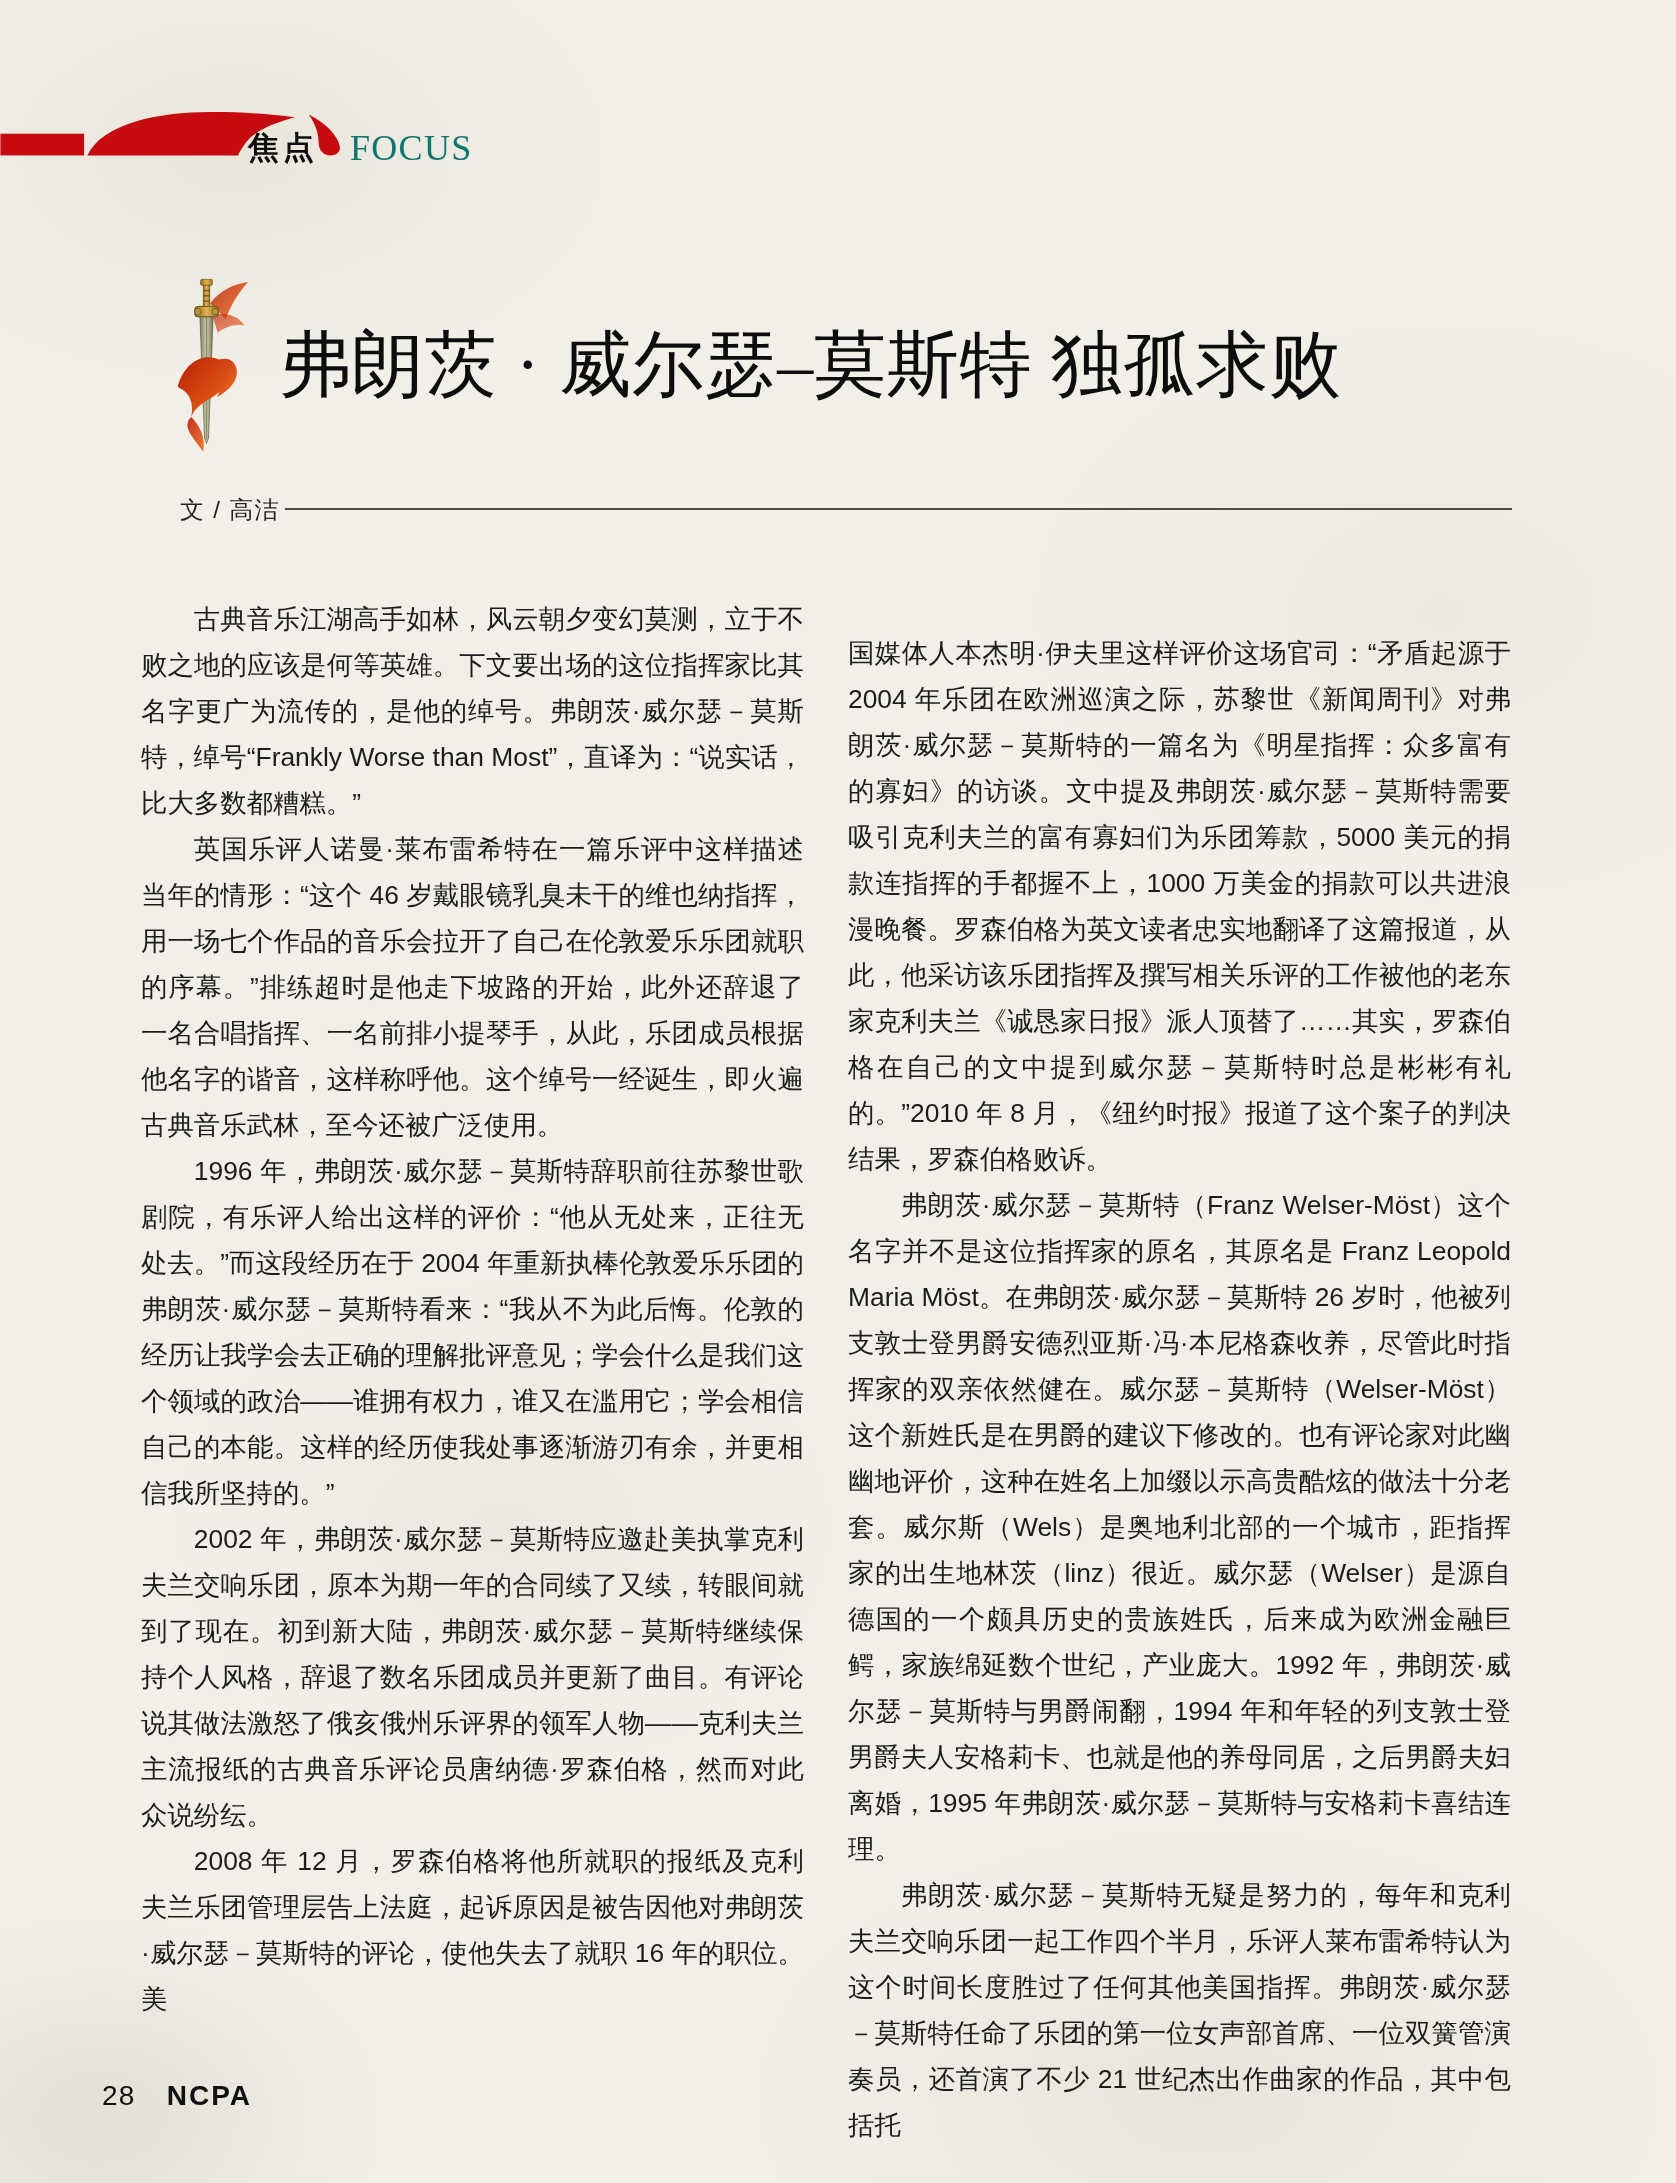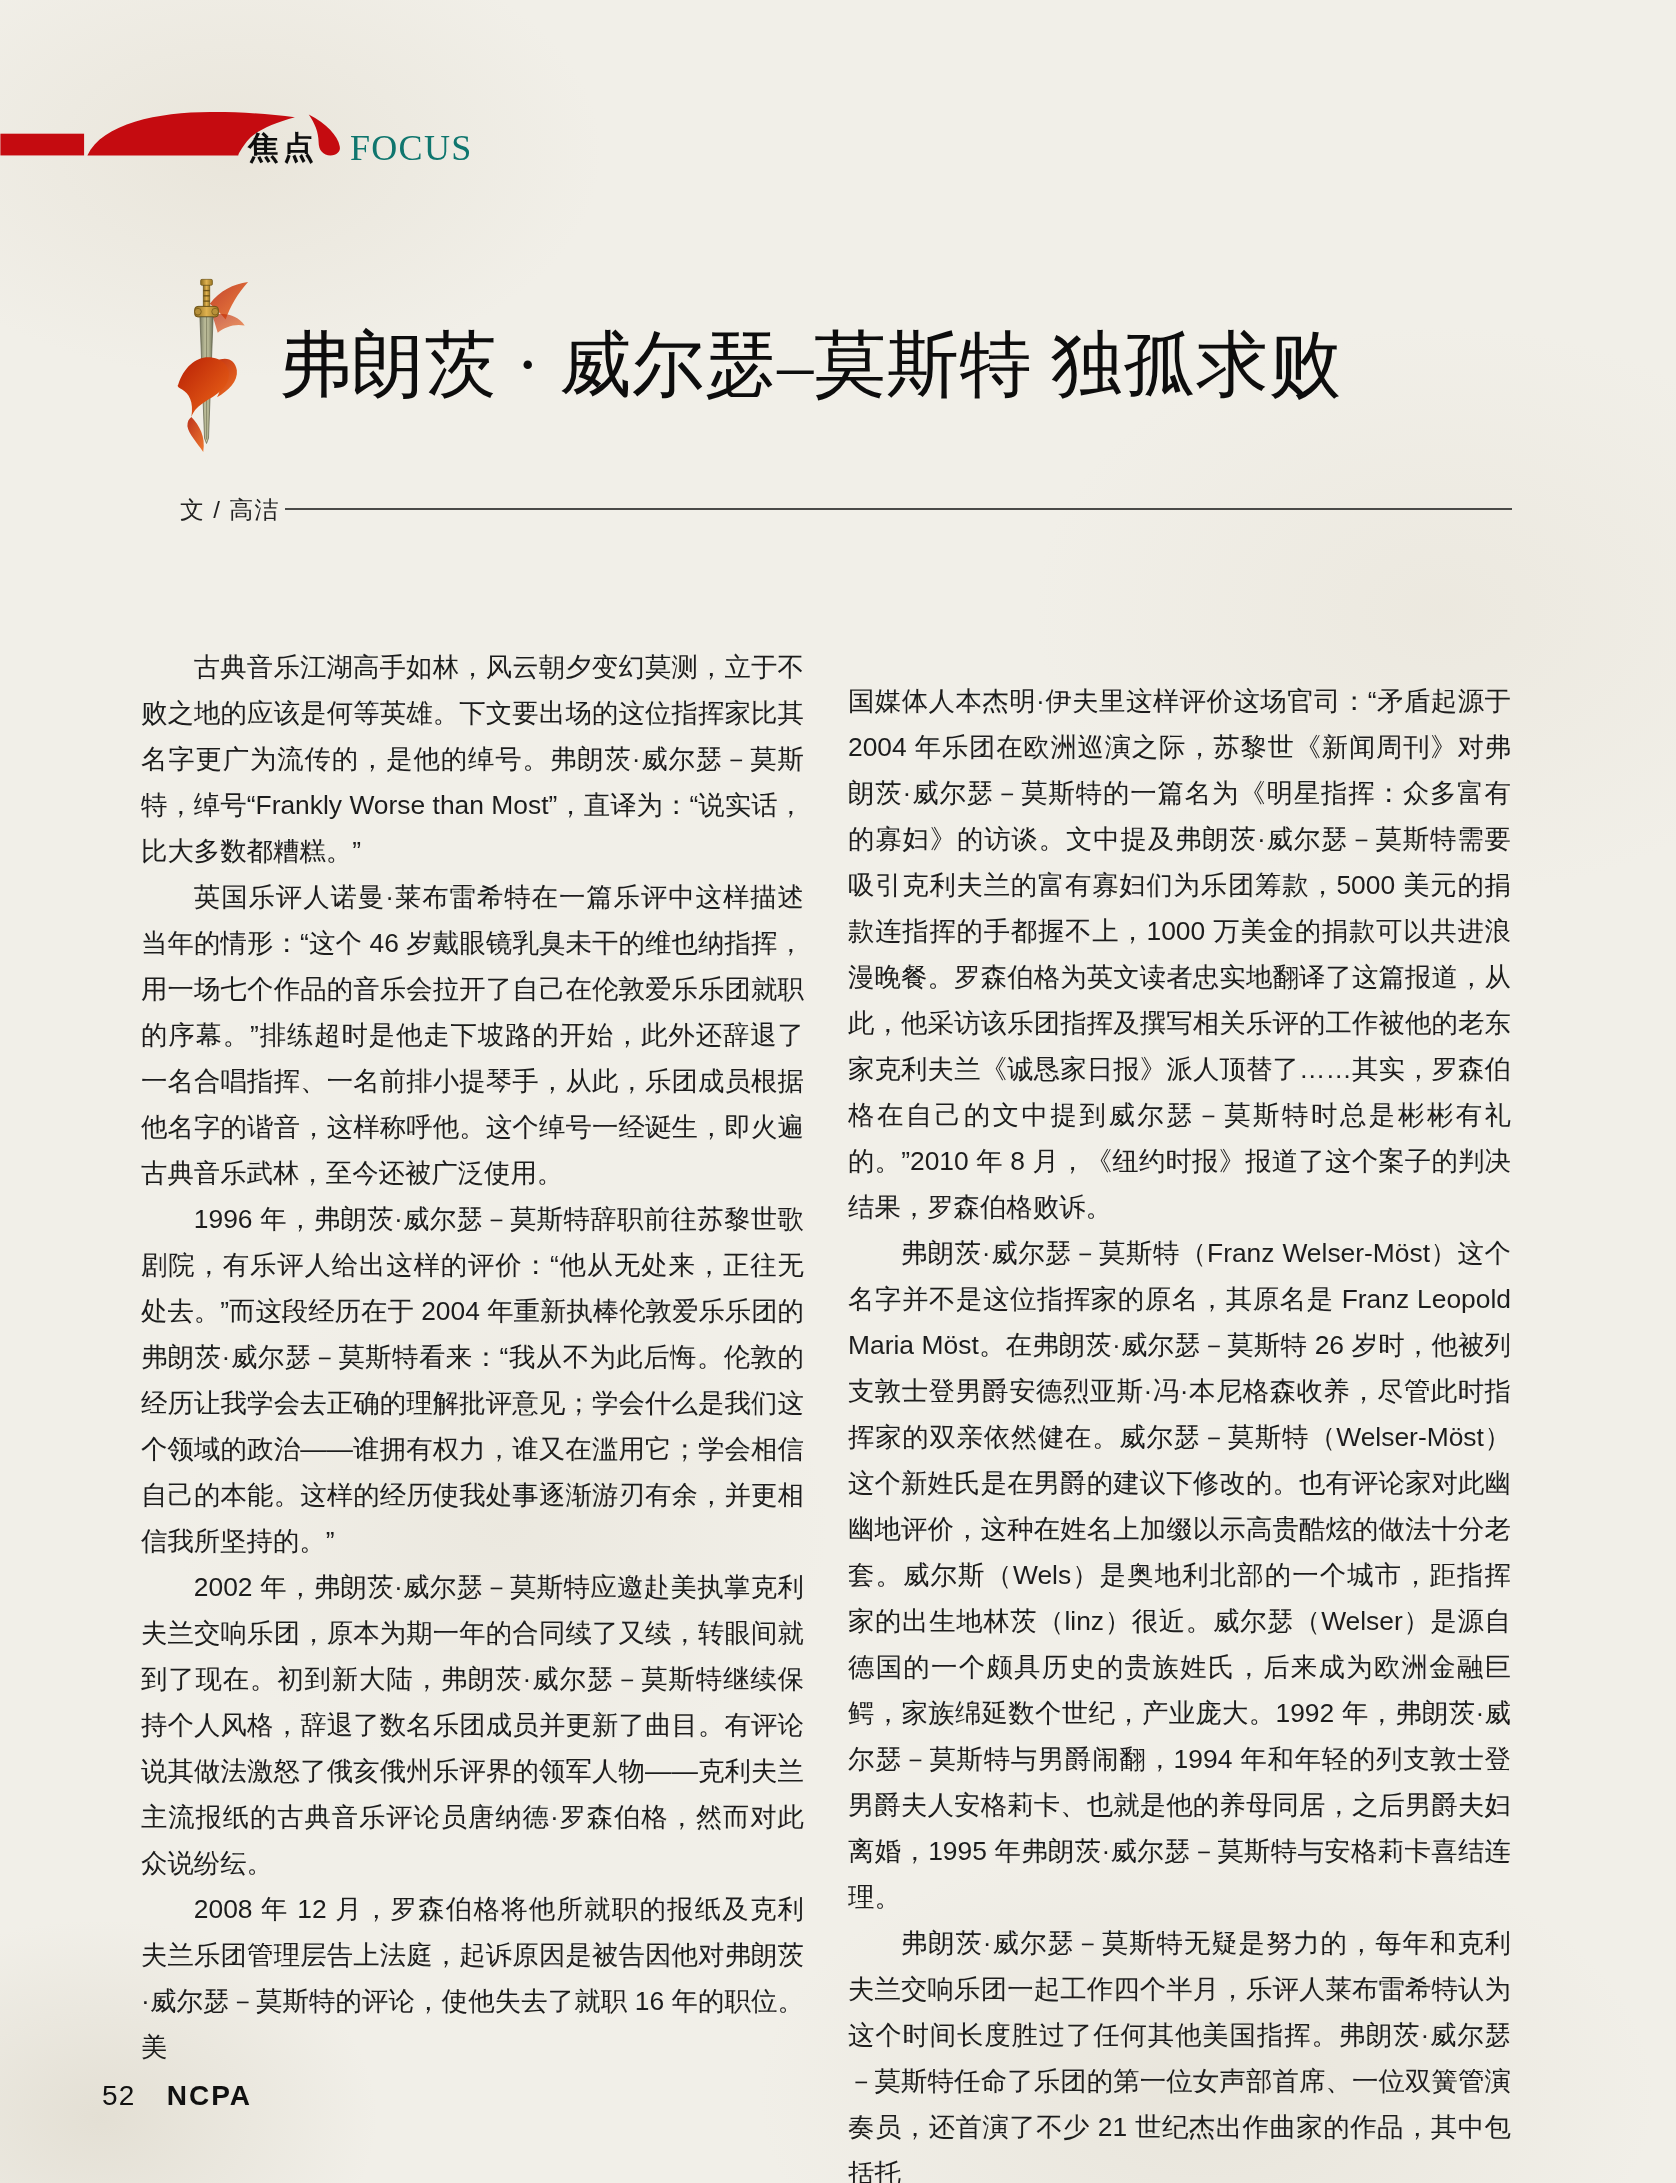--- a/index.html
+++ b/index.html
@@ -22,21 +22,21 @@
     font-family:"Liberation Sans","DejaVu Sans",sans-serif;}
   #section-en{left:350px;top:127px;font-size:36px;letter-spacing:1.3px;color:#0f766e;
     font-family:"Liberation Serif","DejaVu Serif",serif;}
   
   #sword{left:165px;top:276px;width:87px;height:186px;}
   #page-title{left:239px;top:312px;width:1235px;font-size:72px;line-height:106px;white-space:nowrap;
     font-family:"Liberation Serif","DejaVu Serif",serif;font-weight:500;color:#0d0d0d;letter-spacing:0.7px;margin-left:40px;}
   #byline{left:180px;top:494px;font-size:24px;color:#222;letter-spacing:1.3px;}
   #byline-rule{left:285px;top:508px;width:1227px;height:2px;background:#4a4a48;}
   
-  .col{width:663px;text-align:justify;font-size:26.4px;line-height:46px;color:#1c1c1c;margin-top:48px;}
+  .col{width:663px;text-align:justify;font-size:26.4px;line-height:46px;color:#1c1c1c;}
   #col-left{left:141px;top:596px;}
   #col-right{left:848px;top:630px;}
   .col p{margin:0;text-indent:2em;}
   .col p.no-indent{text-indent:0;}
   
   #footer{left:102px;top:2080px;font-size:28px;color:#111;}
   #footer .num{font-weight:400;letter-spacing:1.3px;}
   #footer .brand{font-weight:700;margin-left:31px;letter-spacing:2px;}
 </style>
 </head>
@@ -99,15 +99,15 @@
   <p>2002 年，弗朗茨·威尔瑟－莫斯特应邀赴美执掌克利夫兰交响乐团，原本为期一年的合同续了又续，转眼间就到了现在。初到新大陆，弗朗茨·威尔瑟－莫斯特继续保持个人风格，辞退了数名乐团成员并更新了曲目。有评论说其做法激怒了俄亥俄州乐评界的领军人物——克利夫兰主流报纸的古典音乐评论员唐纳德·罗森伯格，然而对此众说纷纭。</p>
   <p>2008 年 12 月，罗森伯格将他所就职的报纸及克利夫兰乐团管理层告上法庭，起诉原因是被告因他对弗朗茨·威尔瑟－莫斯特的评论，使他失去了就职 16 年的职位。美</p>
 </div>
 <div id="col-right" class="abs col">
   <p class="no-indent">国媒体人本杰明·伊夫里这样评价这场官司：“矛盾起源于 2004 年乐团在欧洲巡演之际，苏黎世《新闻周刊》对弗朗茨·威尔瑟－莫斯特的一篇名为《明星指挥：众多富有的寡妇》的访谈。文中提及弗朗茨·威尔瑟－莫斯特需要吸引克利夫兰的富有寡妇们为乐团筹款，5000 美元的捐款连指挥的手都握不上，1000 万美金的捐款可以共进浪漫晚餐。罗森伯格为英文读者忠实地翻译了这篇报道，从此，他采访该乐团指挥及撰写相关乐评的工作被他的老东家克利夫兰《诚恳家日报》派人顶替了……其实，罗森伯格在自己的文中提到威尔瑟－莫斯特时总是彬彬有礼的。”2010 年 8 月，《纽约时报》报道了这个案子的判决结果，罗森伯格败诉。</p>
   <p>弗朗茨·威尔瑟－莫斯特（Franz Welser-Möst）这个名字并不是这位指挥家的原名，其原名是 Franz Leopold Maria Möst。在弗朗茨·威尔瑟－莫斯特 26 岁时，他被列支敦士登男爵安德烈亚斯·冯·本尼格森收养，尽管此时指挥家的双亲依然健在。威尔瑟－莫斯特（Welser-Möst）这个新姓氏是在男爵的建议下修改的。也有评论家对此幽幽地评价，这种在姓名上加缀以示高贵酷炫的做法十分老套。威尔斯（Wels）是奥地利北部的一个城市，距指挥家的出生地林茨（linz）很近。威尔瑟（Welser）是源自德国的一个颇具历史的贵族姓氏，后来成为欧洲金融巨鳄，家族绵延数个世纪，产业庞大。1992 年，弗朗茨·威尔瑟－莫斯特与男爵闹翻，1994 年和年轻的列支敦士登男爵夫人安格莉卡、也就是他的养母同居，之后男爵夫妇离婚，1995 年弗朗茨·威尔瑟－莫斯特与安格莉卡喜结连理。</p>
   <p>弗朗茨·威尔瑟－莫斯特无疑是努力的，每年和克利夫兰交响乐团一起工作四个半月，乐评人莱布雷希特认为这个时间长度胜过了任何其他美国指挥。弗朗茨·威尔瑟－莫斯特任命了乐团的第一位女声部首席、一位双簧管演奏员，还首演了不少 21 世纪杰出作曲家的作品，其中包括托</p>
 </div>
 
 <div id="footer" class="abs">
-  <span class="num">52</span><span class="brand">NCPA</span>
+  <span class="num">28</span><span class="brand">NCPA</span>
 </div>
 
 
 </body></html>

